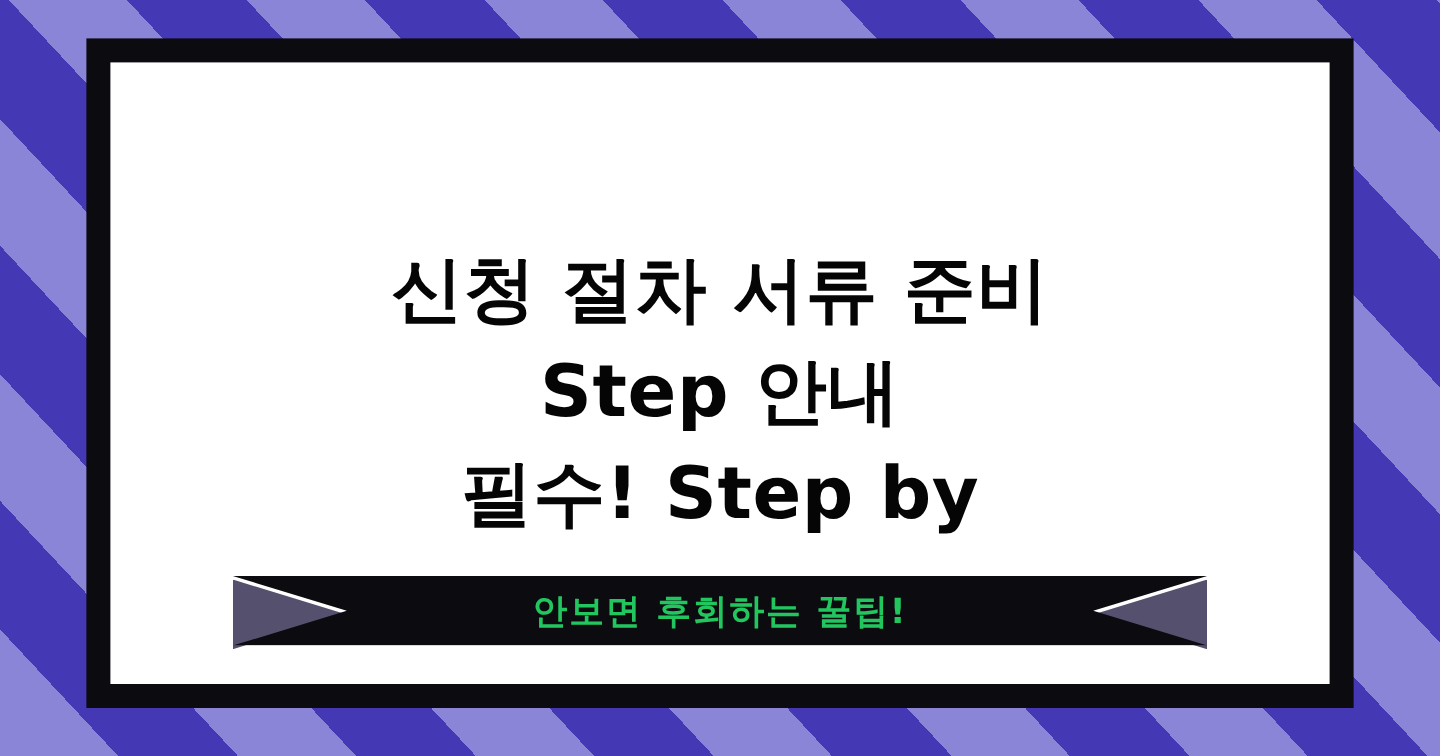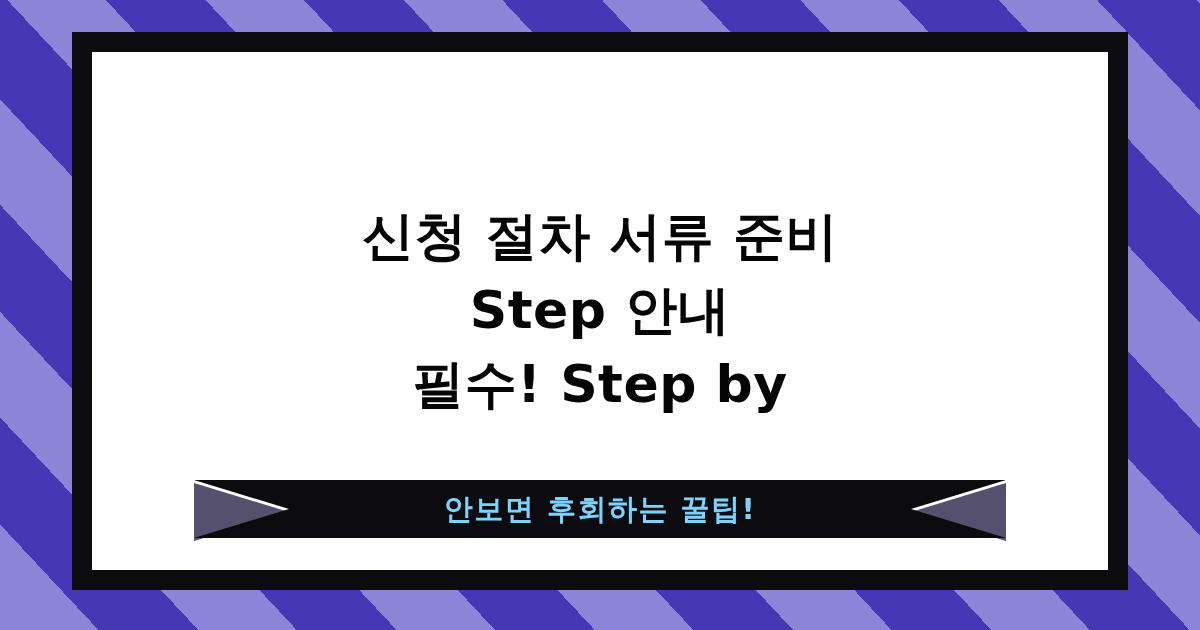--- a/index.html
+++ b/index.html
@@ -58,21 +58,21 @@
     right: 0;
     top: 148px;
     text-align: center;
     padding: 0 40px;
   }
 
   .title-line {
     display: block;
     color: #050505;
     font-family: "DejaVu Sans", "Liberation Sans", sans-serif;
-    font-size: 52px;
+    font-size: 60px;
     font-weight: 700;
     line-height: 1.42;
     letter-spacing: 0.5px;
     white-space: nowrap;
   }
 
   
   #ribbon-wrap {
     position: absolute;
     left: 0;
@@ -109,21 +109,21 @@
         0% 0%,
         100% 0%,
         88.3% 50%,
         100% 100%,
         0% 100%,
         11.7% 50%
     );
   }
 
   #ribbon-text {
-    color: #7dd3fc;
+    color: #22c55e;
     font-family: "DejaVu Sans", "Liberation Sans", sans-serif;
     font-size: 29px;
     font-weight: 700;
     letter-spacing: 1.5px;
     white-space: nowrap;
     line-height: 1;
   }
 </style>
 </head>
 <body>

